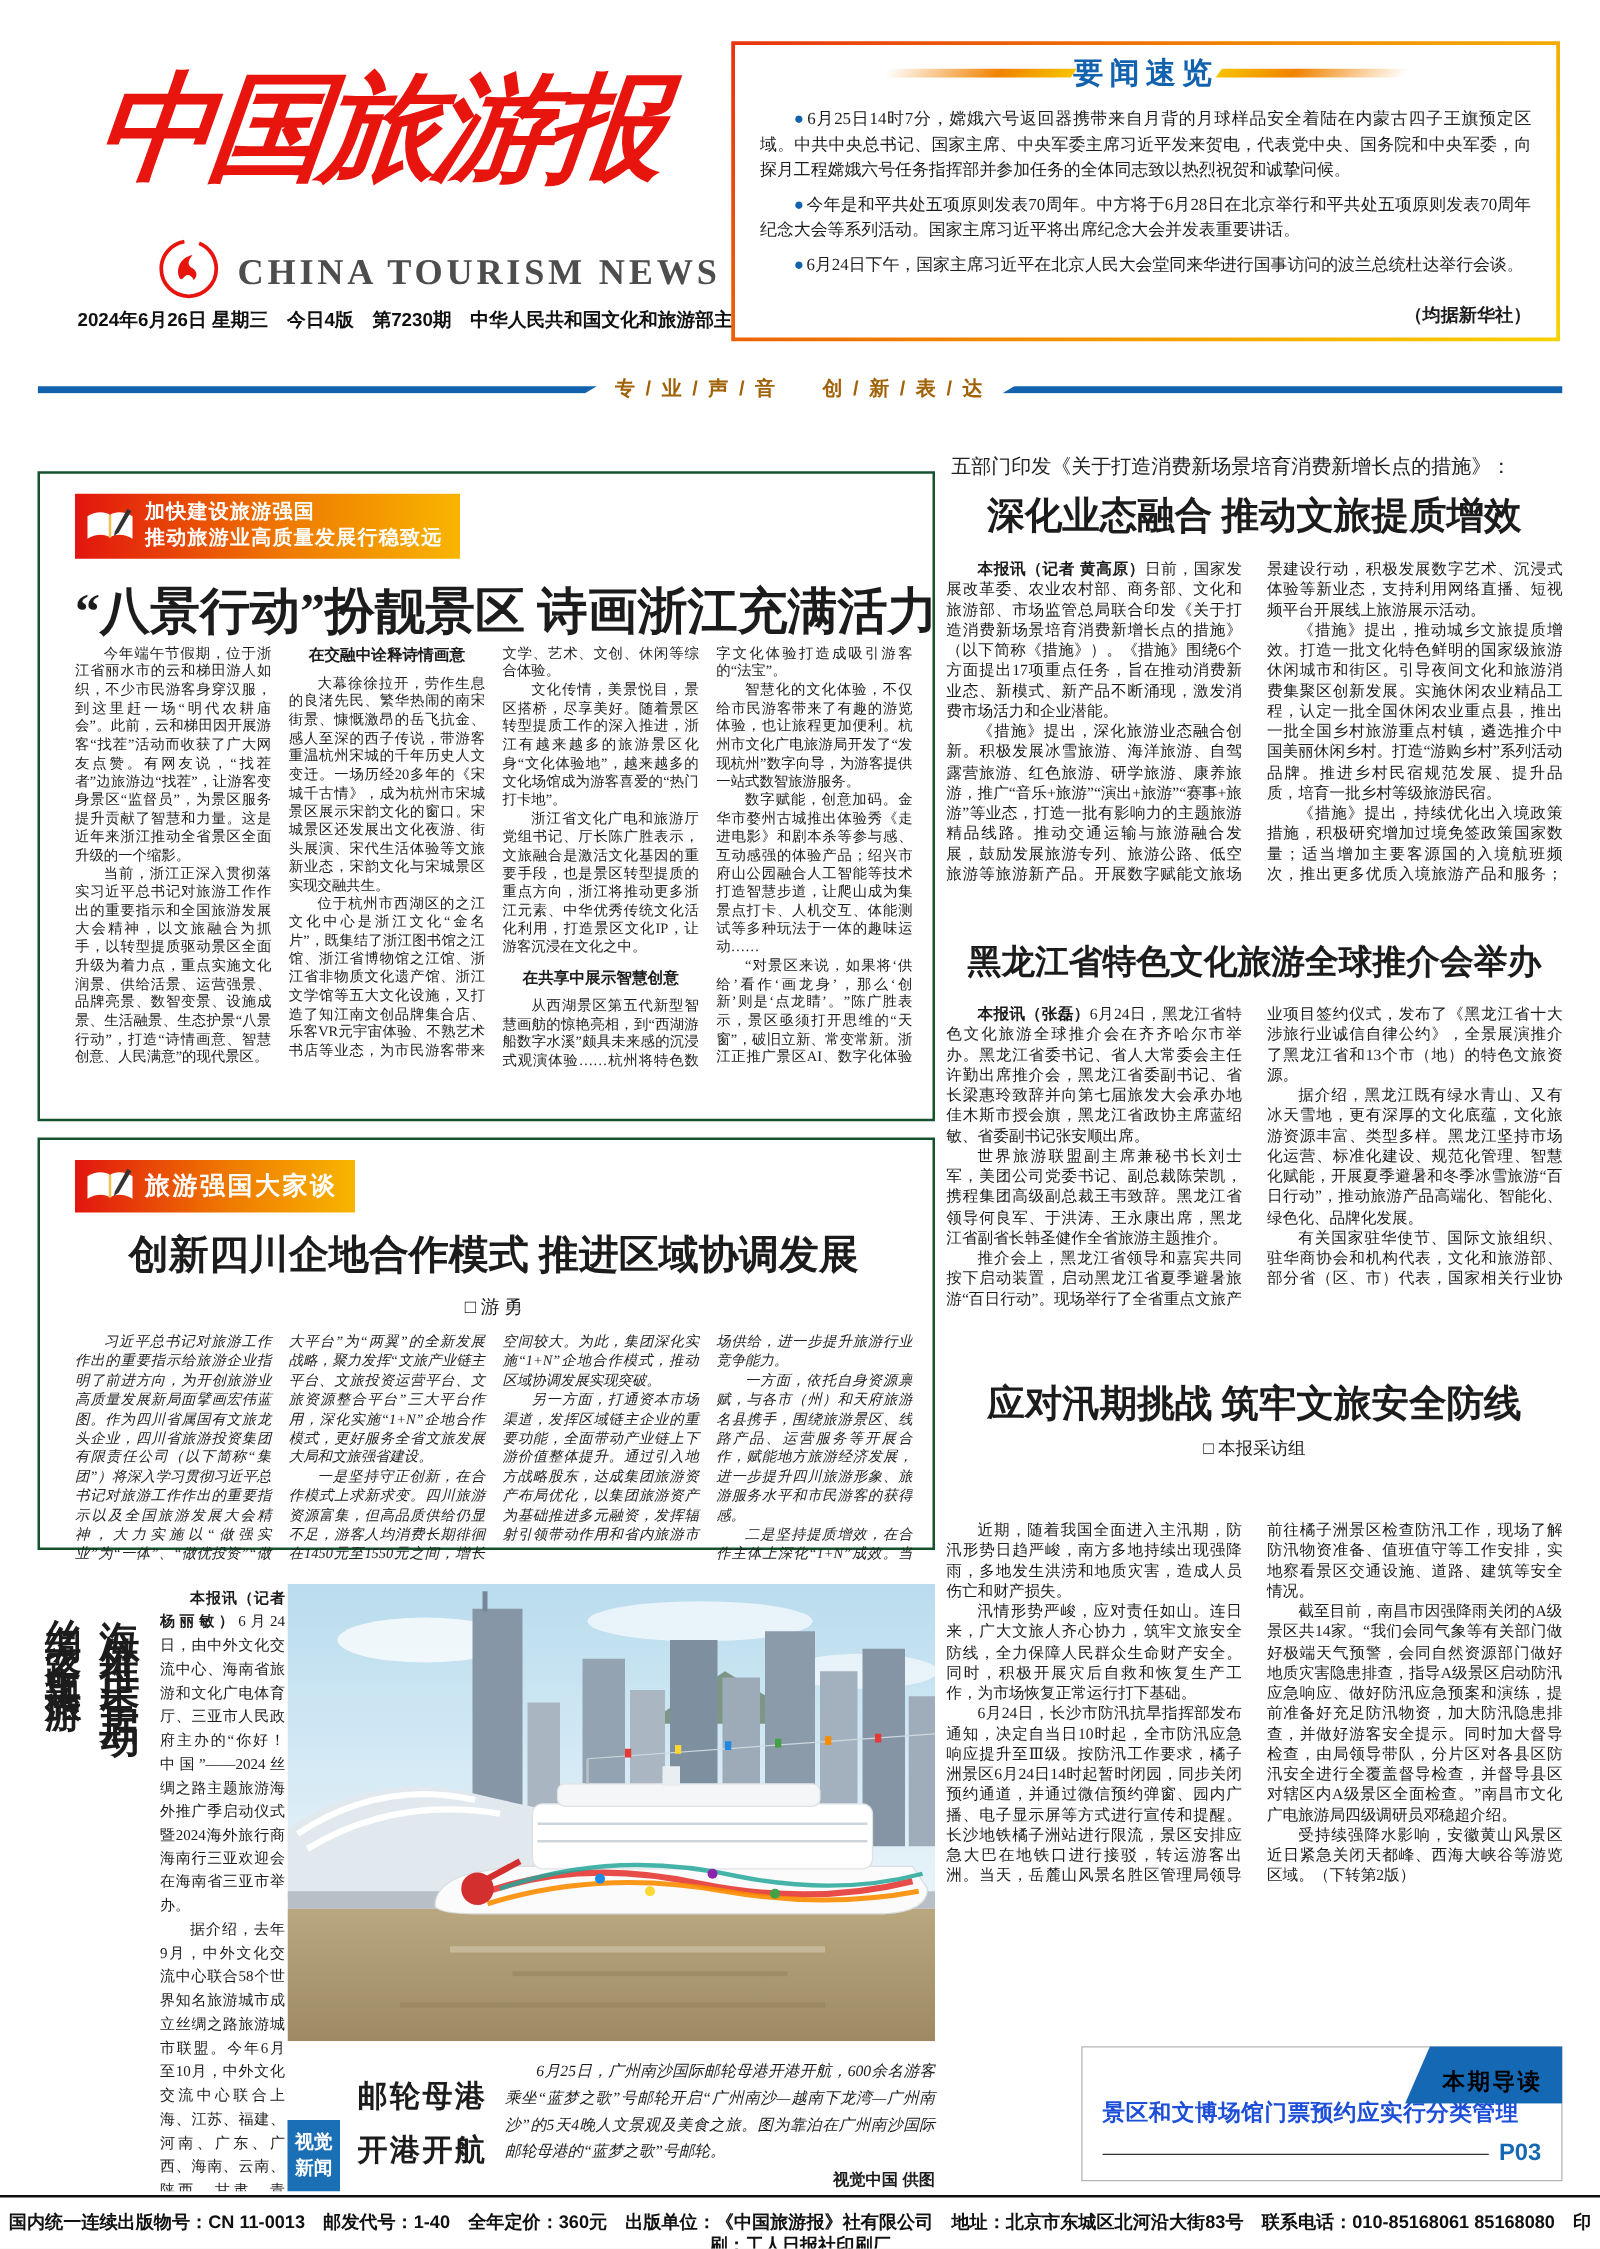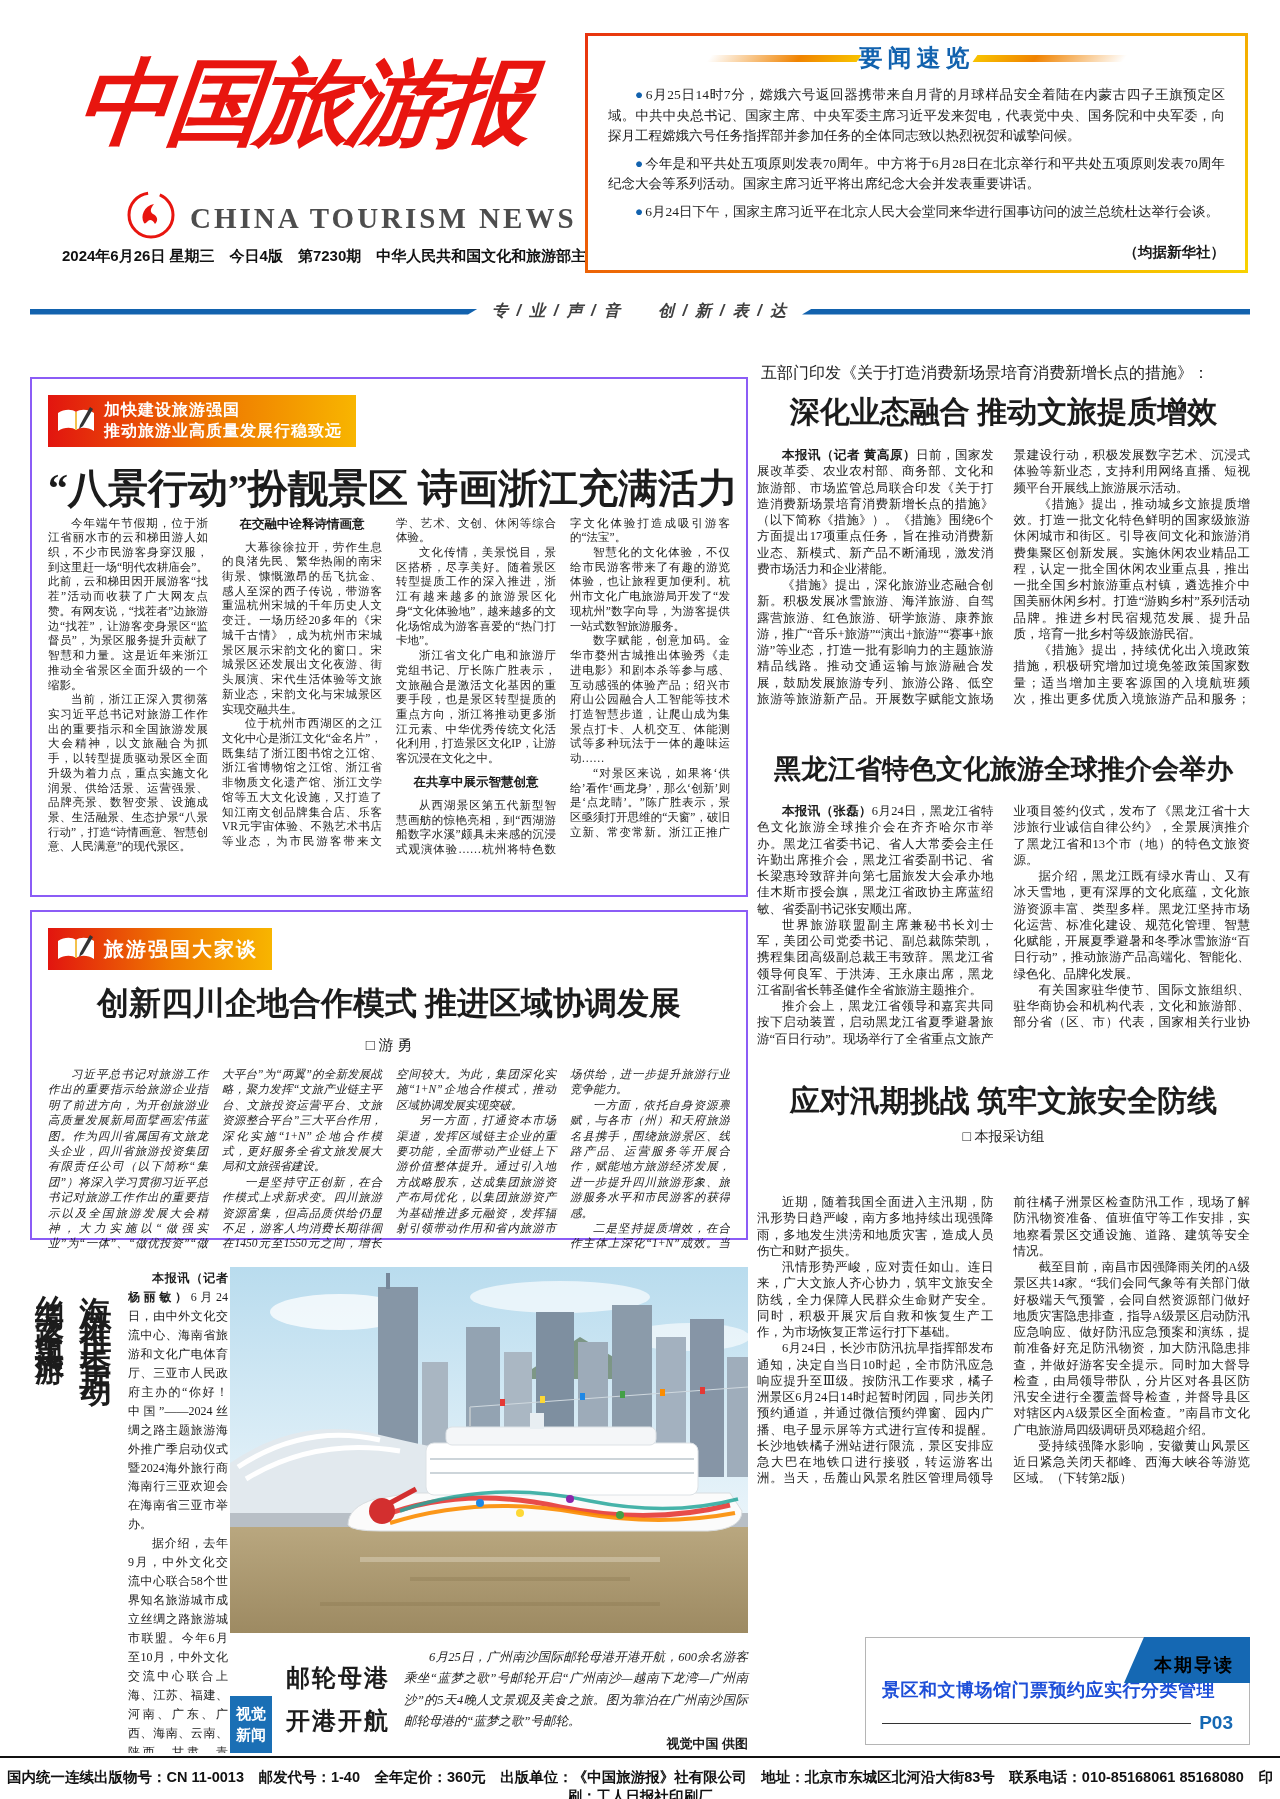--- a/index.html
+++ b/index.html
@@ -41,25 +41,25 @@
   .news-title { color:#1262ae; font-size:24px; font-weight:bold; letter-spacing:5px; font-family:"Liberation Sans","DejaVu Sans",sans-serif; }
   .news-item { font-size:13.5px; line-height:1.52; text-align:justify; text-indent:2em; margin-top:7px; }
   .news-item .dot { color:#1262ae; margin-right:2px; }
   .news-credit { text-align:right; font-weight:bold; font-size:14.5px; margin-top:auto; font-family:"Liberation Sans","DejaVu Sans",sans-serif; }
 
   
   .slogan { position:absolute; left:30px; top:301px; width:1220px; display:flex; align-items:center; gap:14px; }
   .slogan .bar { flex:1; height:6px; background:#1262ae; }
   .slogan .bar.l { clip-path:polygon(0 0,100% 0,calc(100% - 10px) 100%,0 100%); }
   .slogan .bar.r { clip-path:polygon(10px 0,100% 0,100% 100%,0 100%); }
-  .slogan-text { color:#404040; font-weight:bold; font-style:italic; font-size:16px; letter-spacing:2px; white-space:nowrap;
+  .slogan-text { color:#a16207; font-weight:bold; font-size:16px; letter-spacing:2px; white-space:nowrap;
     font-family:"Liberation Sans","DejaVu Sans",sans-serif; }
 
   
-  .pink-box { position:absolute; border:2px solid #8b5cf6; background:#fff; padding:16px 16px 10px 16px; }
+  .pink-box { position:absolute; border:2px solid #14532d; background:#fff; padding:16px 16px 10px 28px; }
   .box-main { left:30px; top:377px; width:718px; height:520px; }
   .box-sichuan { left:30px; top:910px; width:718px; height:330px; }
 
   .badge {
     position:relative; display:inline-block;
     background:linear-gradient(90deg,#e2150f 0%,#ef7a00 55%,#f8b500 100%);
     color:#fff; font-weight:bold; font-family:"Liberation Sans","DejaVu Sans",sans-serif;
     padding:5px 14px 5px 56px; line-height:1.3;
   }
   .badge .b-icon { position:absolute; left:8px; top:50%; transform:translateY(-50%); width:40px; height:32px; }
@@ -79,21 +79,21 @@
     font-size:12.5px; margin:8px 0; break-inside:avoid;
   }
   .sichuan-headline { text-align:center; font-size:32px; font-weight:bold; margin-top:12px; white-space:nowrap; }
   .lead { font-weight:bold; font-family:"Liberation Sans","DejaVu Sans",sans-serif; }
 
   
   .right-col { position:absolute; left:757px; top:345px; width:493px; height:1454px; }
   .kicker { font-size:16px; font-family:"Liberation Sans","DejaVu Sans",sans-serif; color:#222; margin:18px 0 0 4px; }
   .hl-a { text-align:center; font-size:30px; font-weight:bold; margin:8px 0 14px 0; white-space:nowrap; }
   .hl-b { text-align:center; font-size:27px; font-weight:bold; margin:30px 0 16px 0; white-space:nowrap; }
-  .hl-c { text-align:center; font-size:30px; font-weight:bold; margin:20px 0 6px 0; white-space:nowrap; }
+  .hl-c { text-align:center; font-size:30px; font-weight:bold; margin:42px 0 6px 0; white-space:nowrap; }
   .byline-r { text-align:center; font-size:14px; margin:6px 0 14px 0; }
   .col2 { column-count:2; column-gap:20px; text-align:justify; overflow:hidden; font-size:12.5px; line-height:1.3; }
   .body-a { height:274px; }
   .body-b { height:258px; }
   .body-c { height:410px;margin-top:48px; }
 
   
   .guide {
     position:absolute; left:108px; top:1292px; width:385px; height:108px;
     border:1px solid #b5b5b5; padding:40px 16px 10px 16px;

